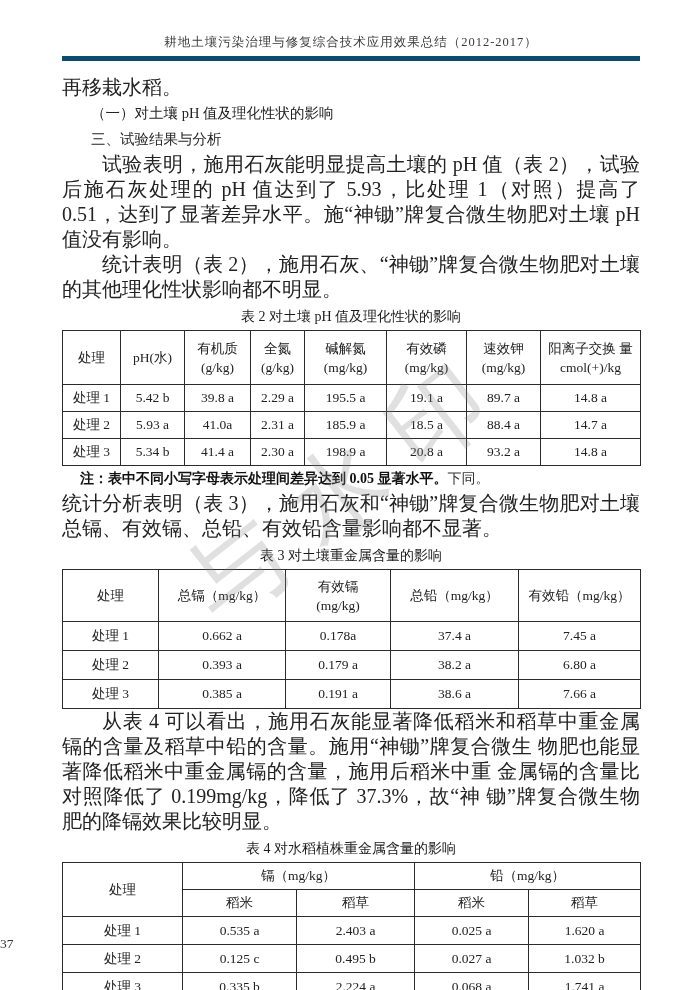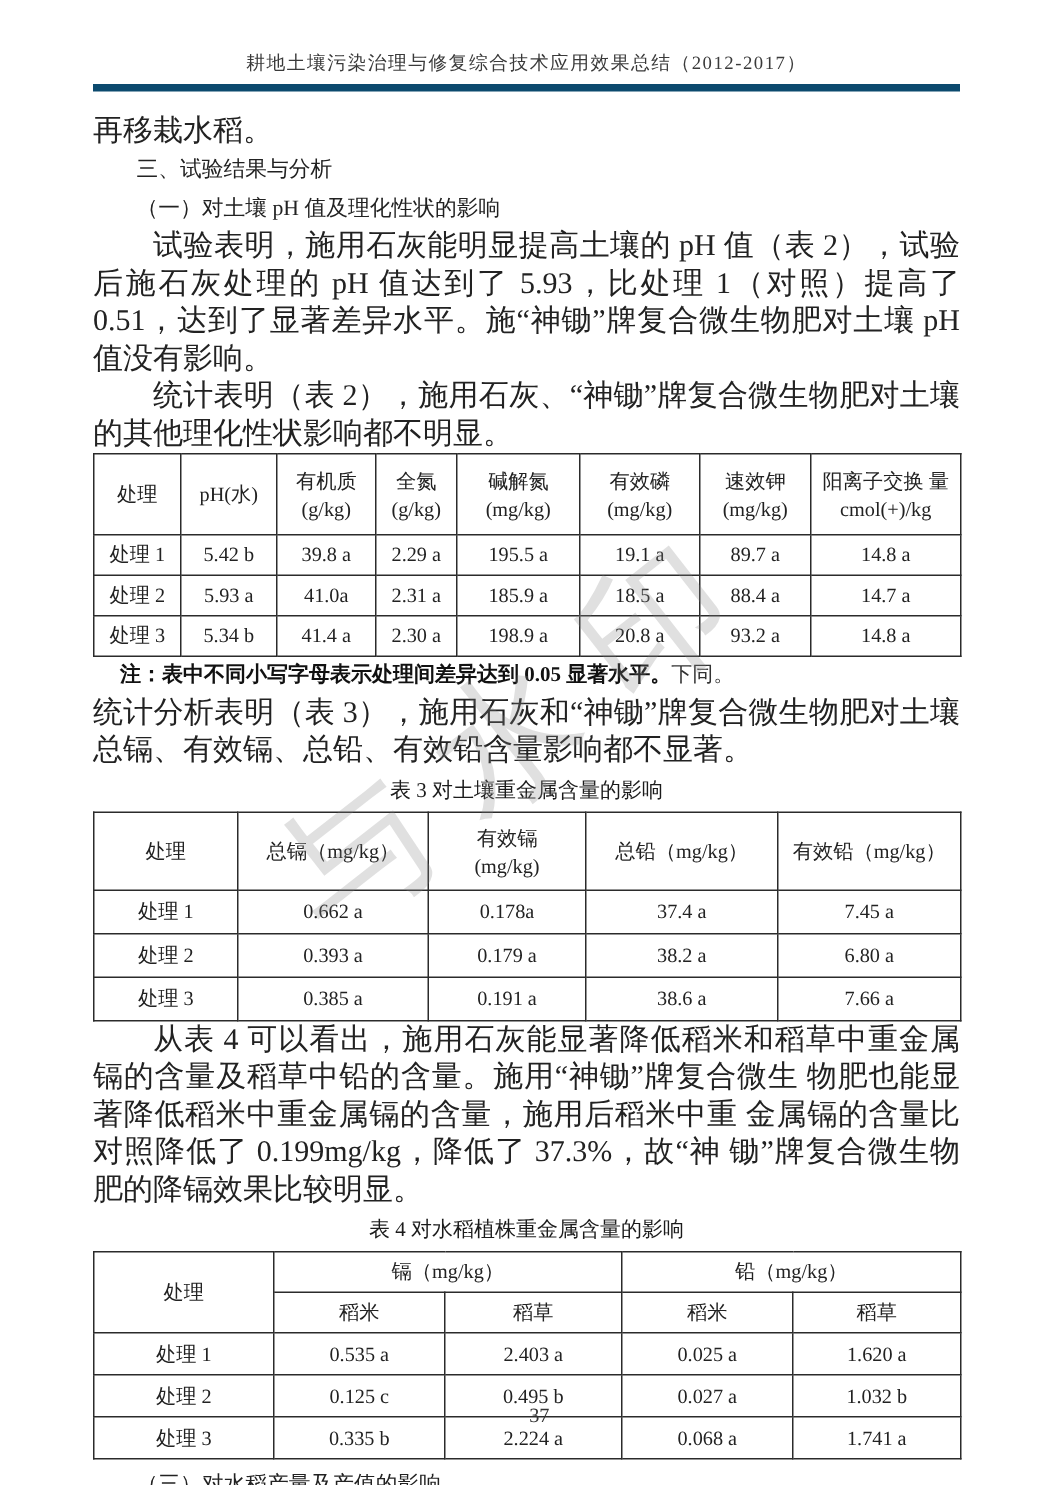--- a/index.html
+++ b/index.html
@@ -93,42 +93,41 @@
     transform: rotate(-38deg);
     transform-origin: center center;
     pointer-events: none;
     white-space: nowrap;
     font-family: "Liberation Serif", serif;
   }
   .footer {
     position: absolute;
     left: 0; right: 0;
     top: 936px;
-    text-align: center;
     font-size: 13.5px;
     color: #333;
-    padding-left: 19px;
   }
   .spacer-sm { height: 4px; }
 </style>
 </head>
 <body>
 
 <div class="page">
 
   <div class="watermark">与水印</div>
 
   <div class="doc-header">耕地土壤污染治理与修复综合技术应用效果总结（2012-2017）</div>
 
   <p class="para noindent">再移栽水稻。</p>
+  <p class="heading">（一）对土壤 pH 值及理化性状的影响</p>
   <p class="heading">三、试验结果与分析</p>
-  <p class="heading">（一）对土壤 pH 值及理化性状的影响</p>
   <p class="para">试验表明，施用石灰能明显提高土壤的 pH 值（表 2），试验后施石灰处理的 pH 值达到了 5.93，比处理 1（对照）提高了 0.51，达到了显著差异水平。施“神锄”牌复合微生物肥对土壤 pH 值没有影响。</p>
   <p class="para">统计表明（表 2），施用石灰、“神锄”牌复合微生物肥对土壤的其他理化性状影响都不明显。</p>
 
+  <div class="table-caption">表 2 对土壤 pH 值及理化性状的影响</div>
 
   <table class="t2">
     <colgroup>
       <col style="width:58px">
         <col style="width:64px">
         <col style="width:66px">
         <col style="width:54px">
       <col style="width:82px">
         <col style="width:80px">
         <col style="width:74px">

